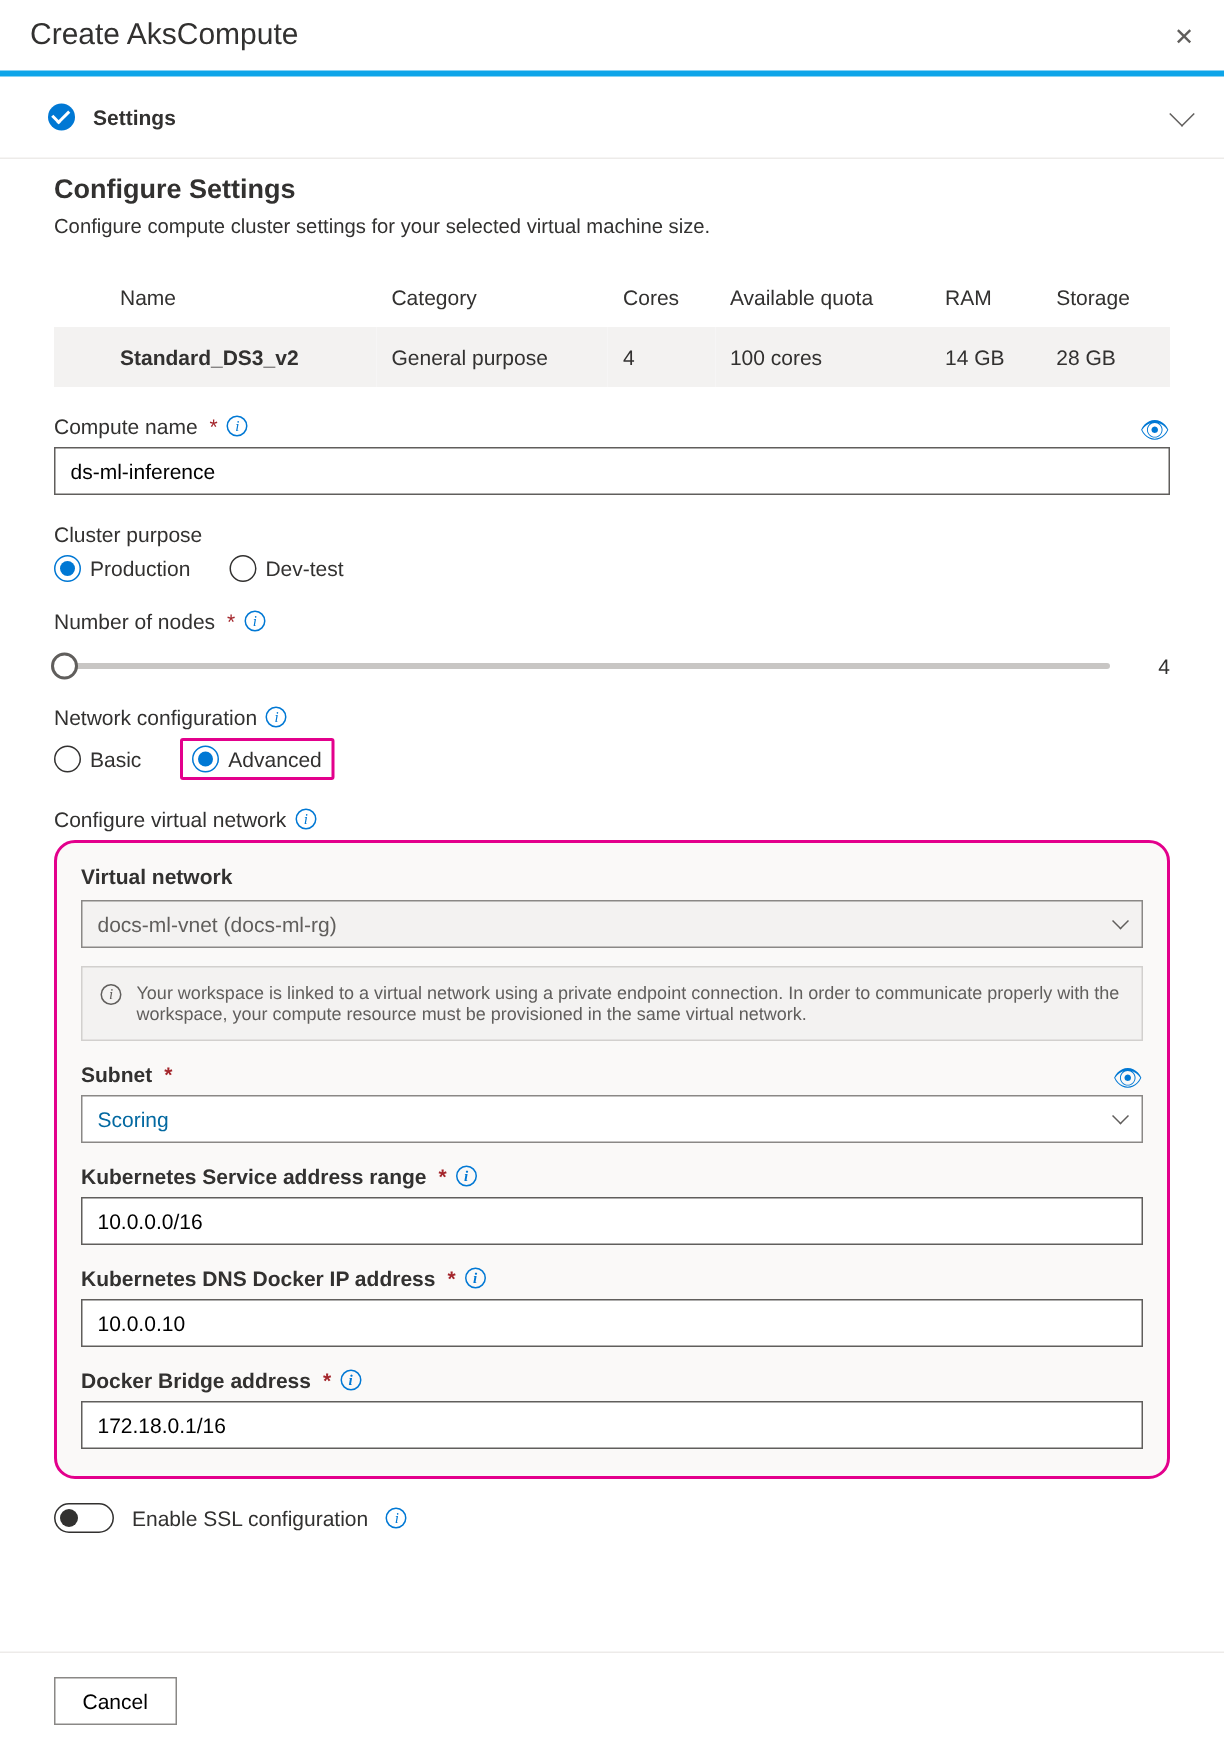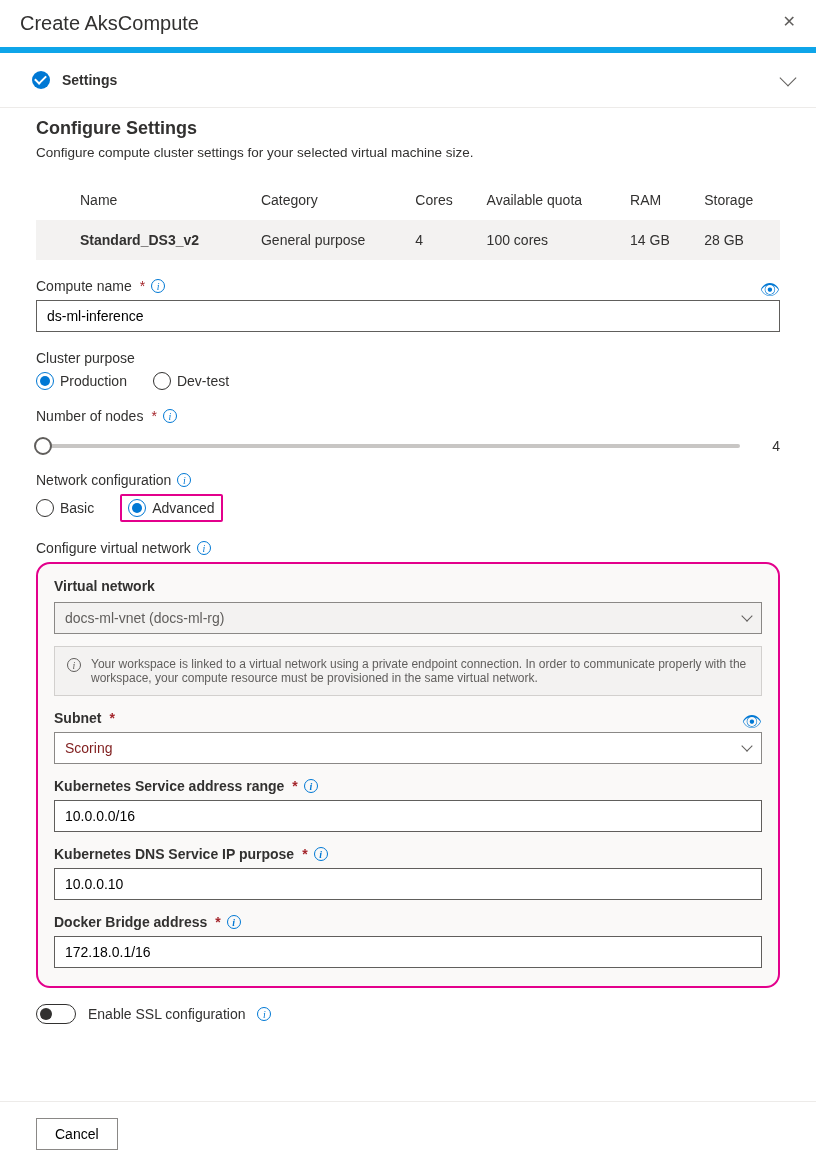--- a/index.html
+++ b/index.html
@@ -6,23 +6,23 @@
   body {
     font-family: "Segoe UI", -apple-system, sans-serif;
     font-size: 14px;
     color: #323130;
     background: #fff;
     width: 816px;
     height: 1172px;
     overflow: hidden;
   }
   .header {
-    display: flex; justify-content: space-between; align-items: flex-start;
+    display: flex; justify-content: space-between; align-items: flex-end;
     padding: 12px 20px 12px 20px;
-    border-bottom: 6px solid #0ea5e9;
+    border-bottom: 4px solid #0ea5e9;
   }
   .header h1 { font-size: 20px; font-weight: 400; }
   .close-x { font-size: 16px; color: #605e5c; cursor: pointer; }
   .settings-bar {
     display: flex; justify-content: space-between; align-items: center;
     padding: 18px 22px 18px 32px;
     border-bottom: 1px solid #edebe9;
   }
   .settings-bar .left { display: flex; align-items: center; gap: 12px; }
   .check-circle {
@@ -90,21 +90,21 @@
     padding: 14px 16px 18px 16px; margin-top: 6px;
     background: #faf9f8;
   }
   .vnet-box .sub-label { font-weight: 600; font-size: 14px; margin-bottom: 8px; }
   .select-box {
     width: 100%; height: 32px; padding: 0 10px;
     border: 1px solid #8a8886; background: #f3f2f1;
     display: flex; align-items: center; justify-content: space-between;
     color: #605e5c; font-size: 14px;
   }
-  .select-box.white { background: #fff; color: #7f1d1d; }
+  .select-box.white { background: #fff; color: #0369a1; }
   .info-banner {
     margin-top: 12px; padding: 10px 12px;
     border: 1px solid #d2d0ce; background: #f3f2f1;
     display: flex; gap: 10px; font-size: 12px; color: #605e5c;
     align-items: flex-start;
   }
   .info-banner .info-icon { border-color: #605e5c; color: #605e5c; flex-shrink: 0; margin-top: 1px; }
   .vnet-field { margin-top: 14px; }
   .toggle-row { display: flex; align-items: center; gap: 12px; margin-top: 16px; }
   .toggle {
@@ -267,21 +267,21 @@
         <div class="field-label" style="font-weight:600;">
           <span>Kubernetes Service address range</span>
             <span class="req">*</span>
           <span class="info-icon">i</span>
         </div>
         <input class="text-input" value="10.0.0.0/16" style="">
       </div>
 
       <div class="vnet-field">
         <div class="field-label" style="font-weight:600;">
-          <span>Kubernetes DNS Service IP purpose</span>
+          <span>Kubernetes DNS Docker IP address</span>
             <span class="req">*</span>
           <span class="info-icon">i</span>
         </div>
         <input class="text-input" value="10.0.0.10" style="">
       </div>
 
       <div class="vnet-field">
         <div class="field-label" style="font-weight:600;">
           <span>Docker Bridge address</span>
             <span class="req">*</span>

